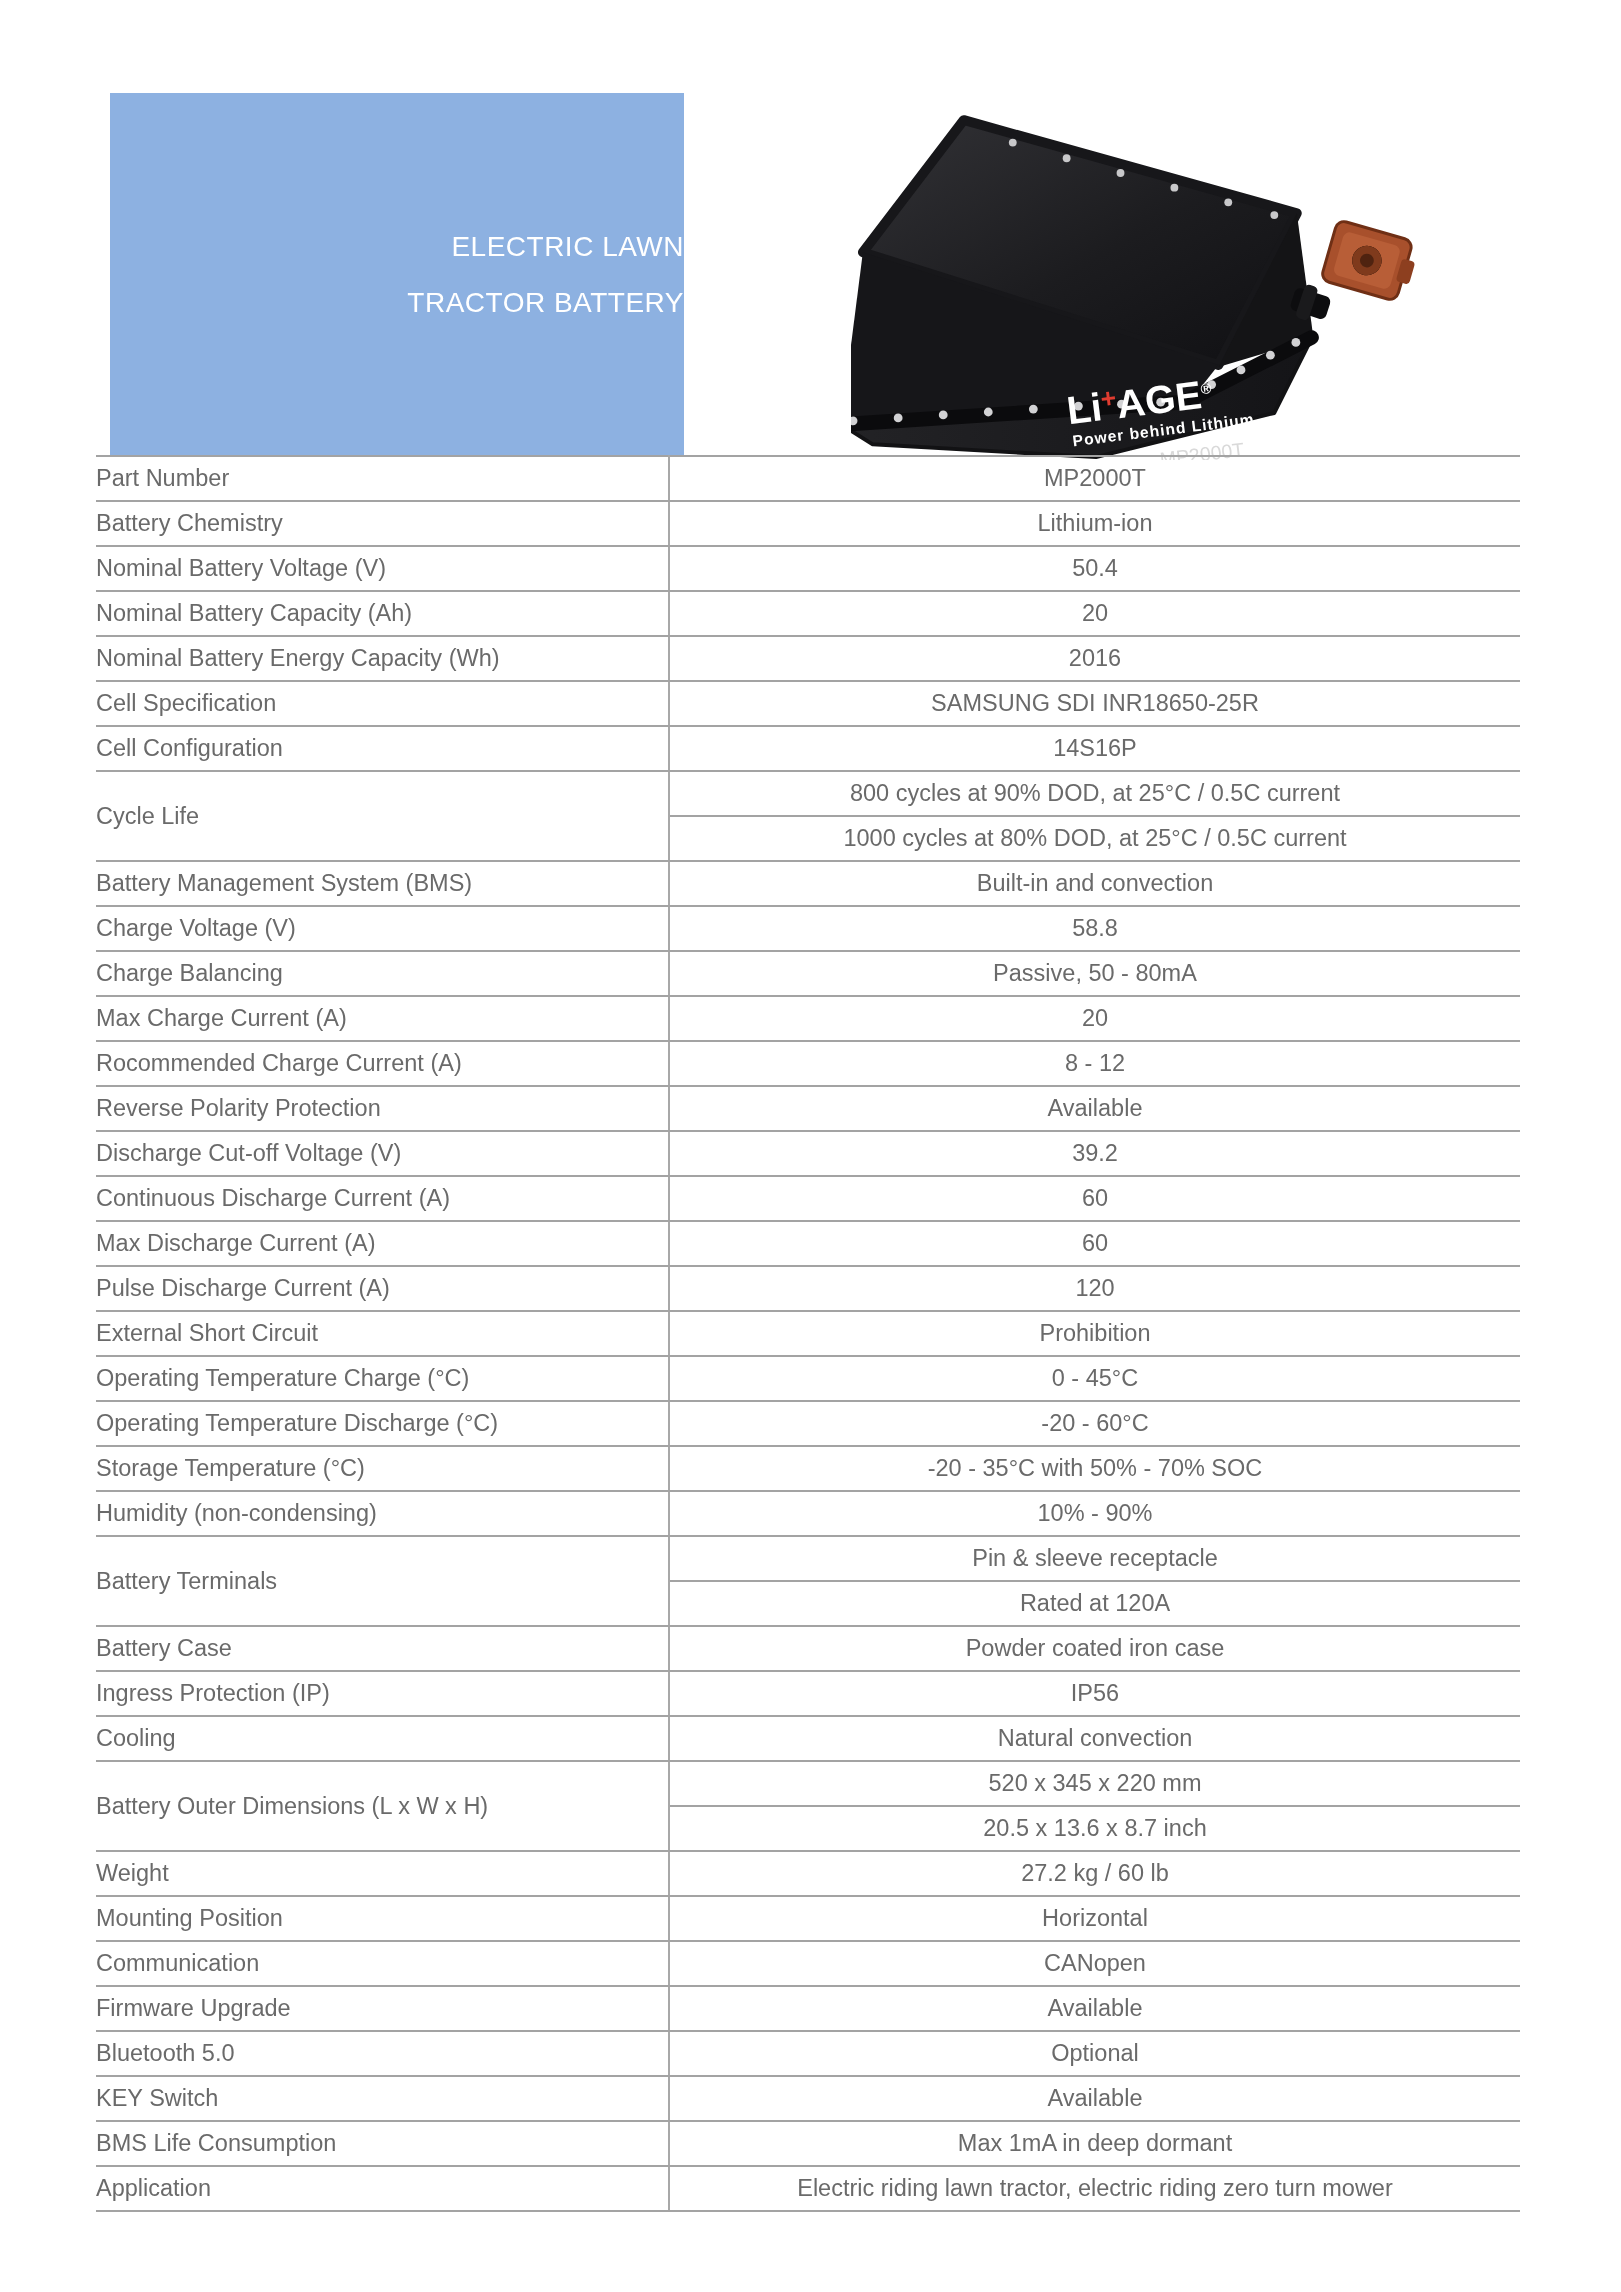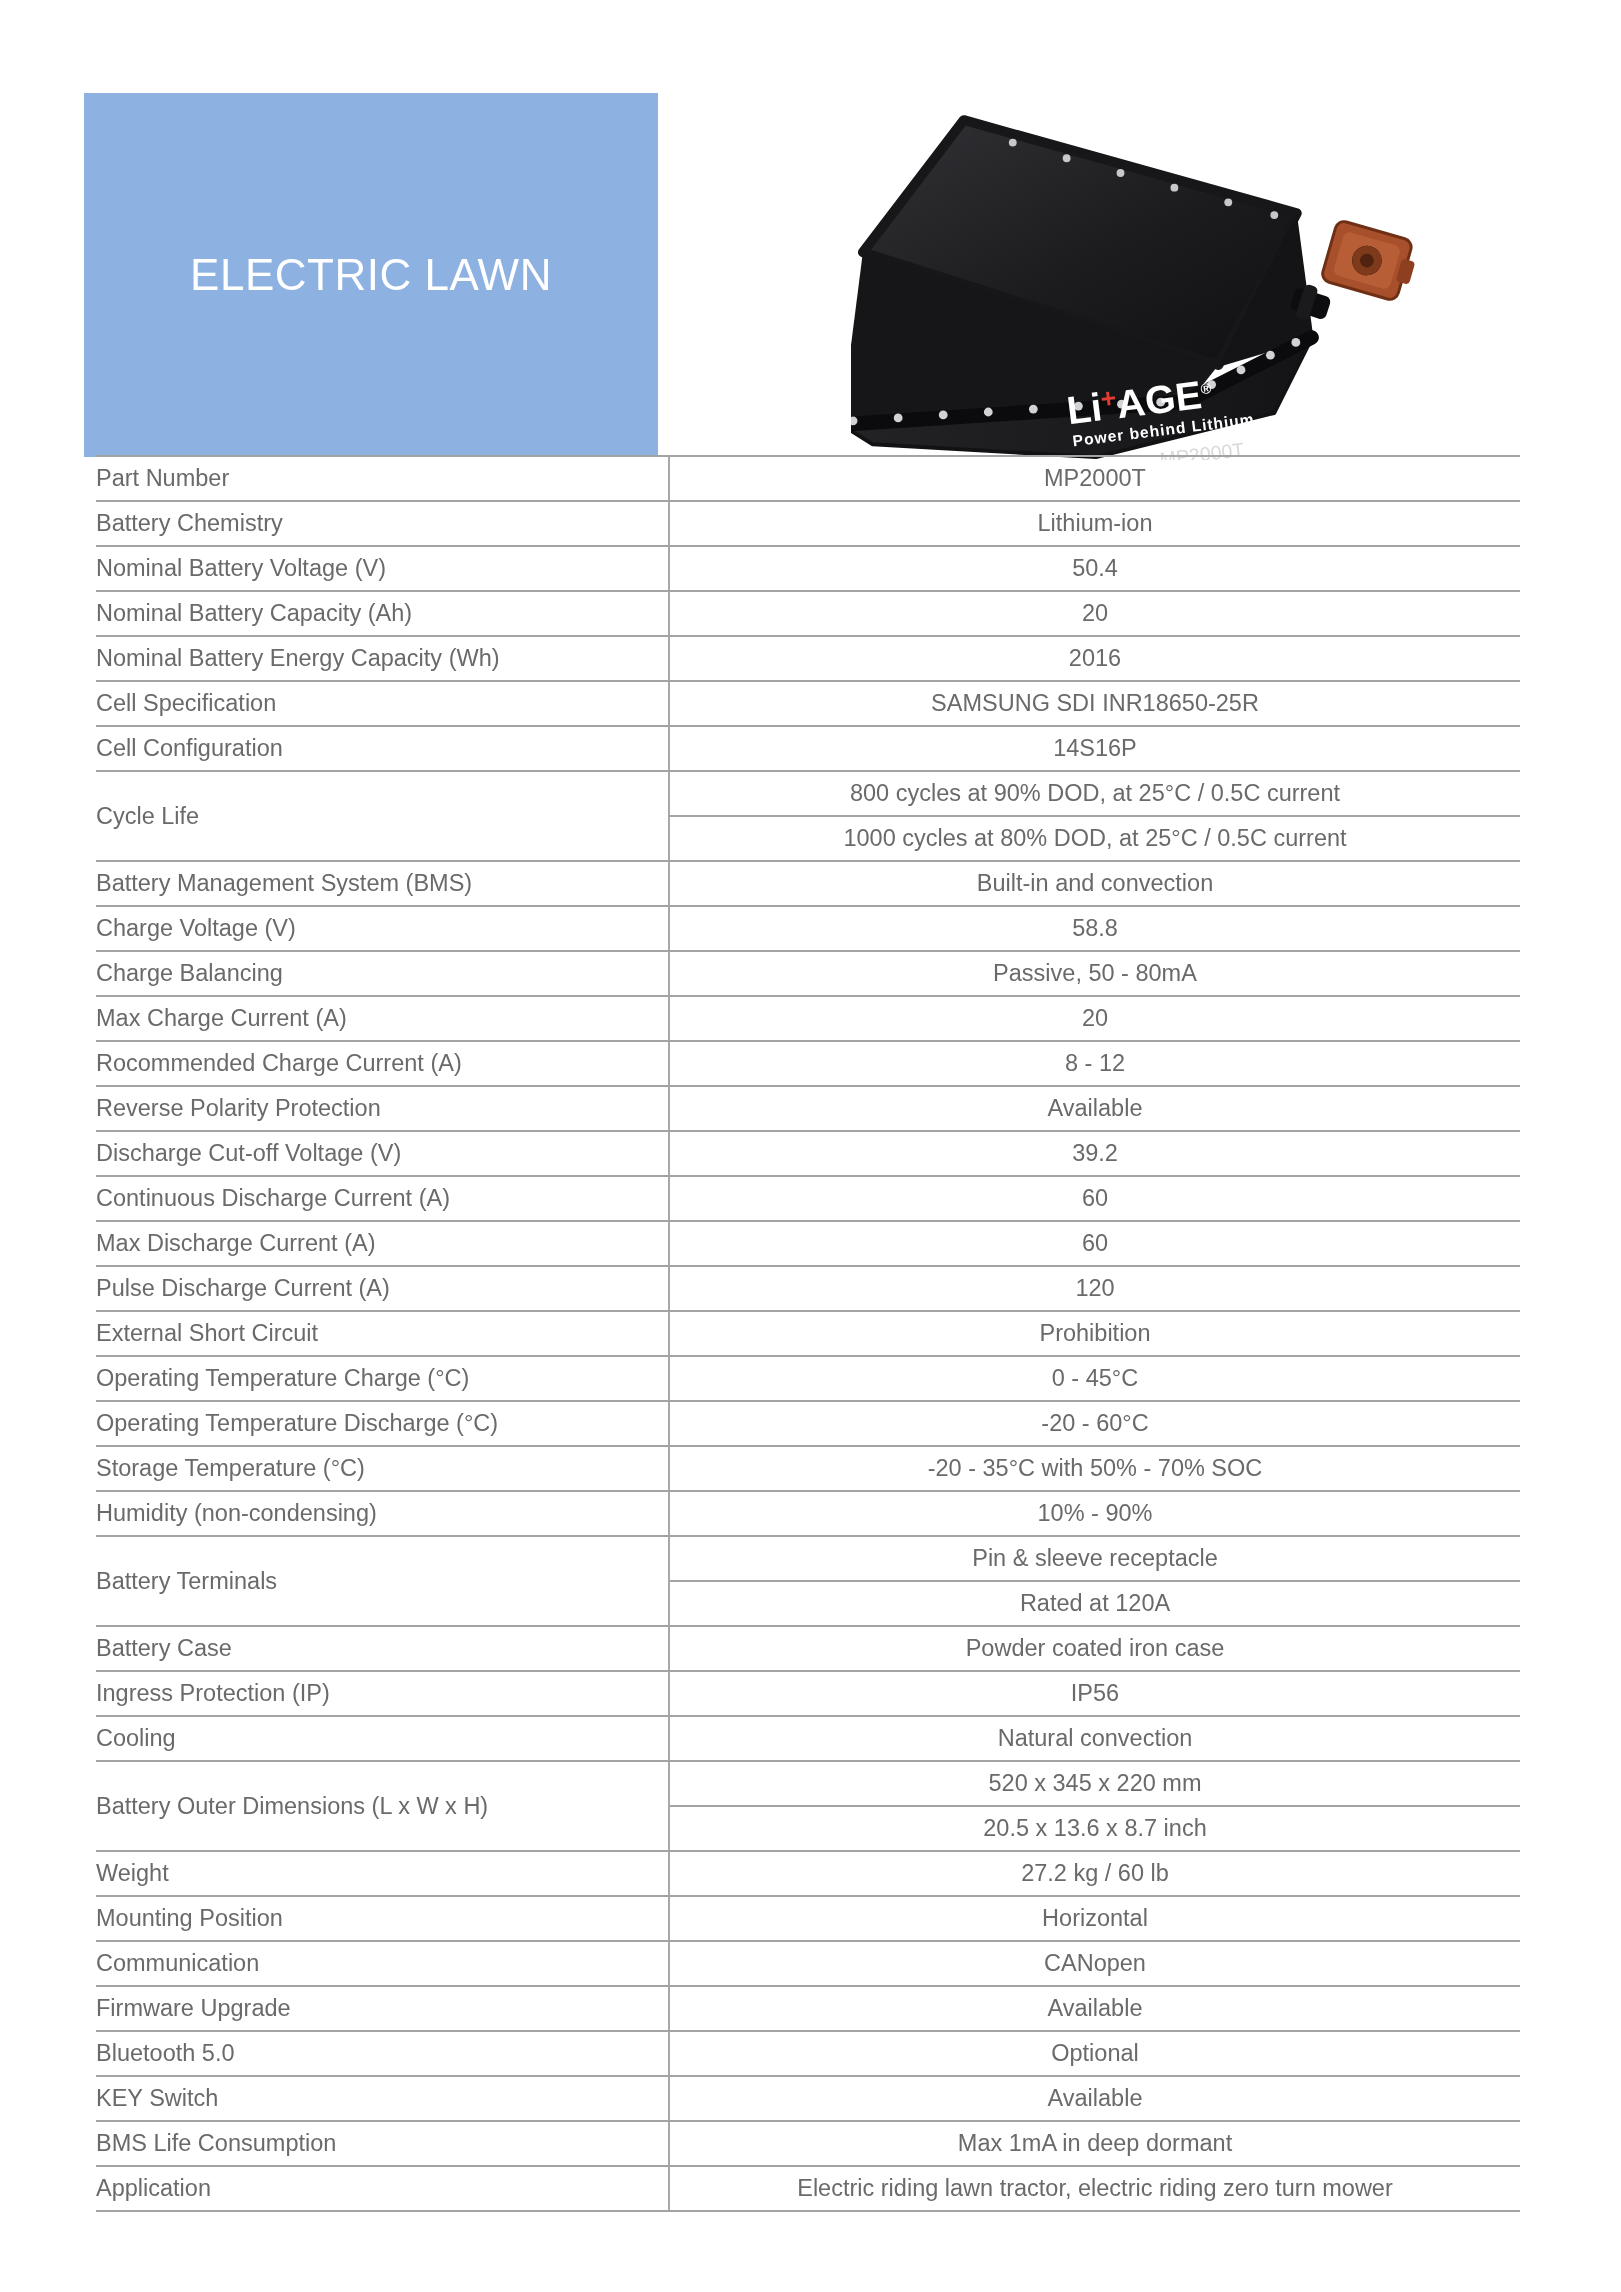--- a/index.html
+++ b/index.html
@@ -1,22 +1,22 @@
 <!DOCTYPE html>
 <html><head>
 <meta charset="utf-8">
 <style>
   html,body{margin:0;padding:0;background:#ffffff;}
   body{width:1621px;height:2293px;font-family:"Liberation Sans",sans-serif;}
   .page{position:relative;width:1621px;height:2293px;background:#ffffff;overflow:hidden;}
 
   .title-box{
-    position:absolute;left:84px;top:93px;width:574px;height:364px;
-    display:flex;flex-direction:column;align-items:center;justify-content:center;
-    color:#ffffff;font-size:44px;line-height:56px;letter-spacing:0.5px;text-align:center;
+    position:absolute;left:110px;top:93px;width:574px;height:364px;
+    display:flex;flex-direction:column;align-items:flex-end;justify-content:center;
+    color:#ffffff;font-size:28px;line-height:56px;letter-spacing:0.5px;text-align:center;
   }
 
   .photo-wrap{position:absolute;left:851px;top:76px;width:588px;height:384px;}
 
   table.spec{
     position:absolute;left:96px;top:455px;width:1424px;
     border-collapse:collapse;table-layout:fixed;
   }
   table.spec td{
     height:43px;vertical-align:middle;
@@ -31,20 +31,21 @@
   }
   td.value-cell{text-align:center;padding-left:7.8px;padding-right:7.8px;}
 </style>
 </head>
 <body>
 
 <div class="page">
 
   <div class="title-box" style="background:#8DB1E1;">
     <div>ELECTRIC LAWN</div>
+    <div>TRACTOR BATTERY</div>
   </div>
 
   <div class="photo-wrap">
     <svg width="588" height="384" viewBox="0 0 600 392">
       <defs>
         <linearGradient id="gLid" x1="0" y1="0" x2="1" y2="1">
           <stop offset="0" stop-color="#323236"></stop>
           <stop offset="0.55" stop-color="#1c1c1f"></stop>
           <stop offset="1" stop-color="#101013"></stop>
         </linearGradient>

